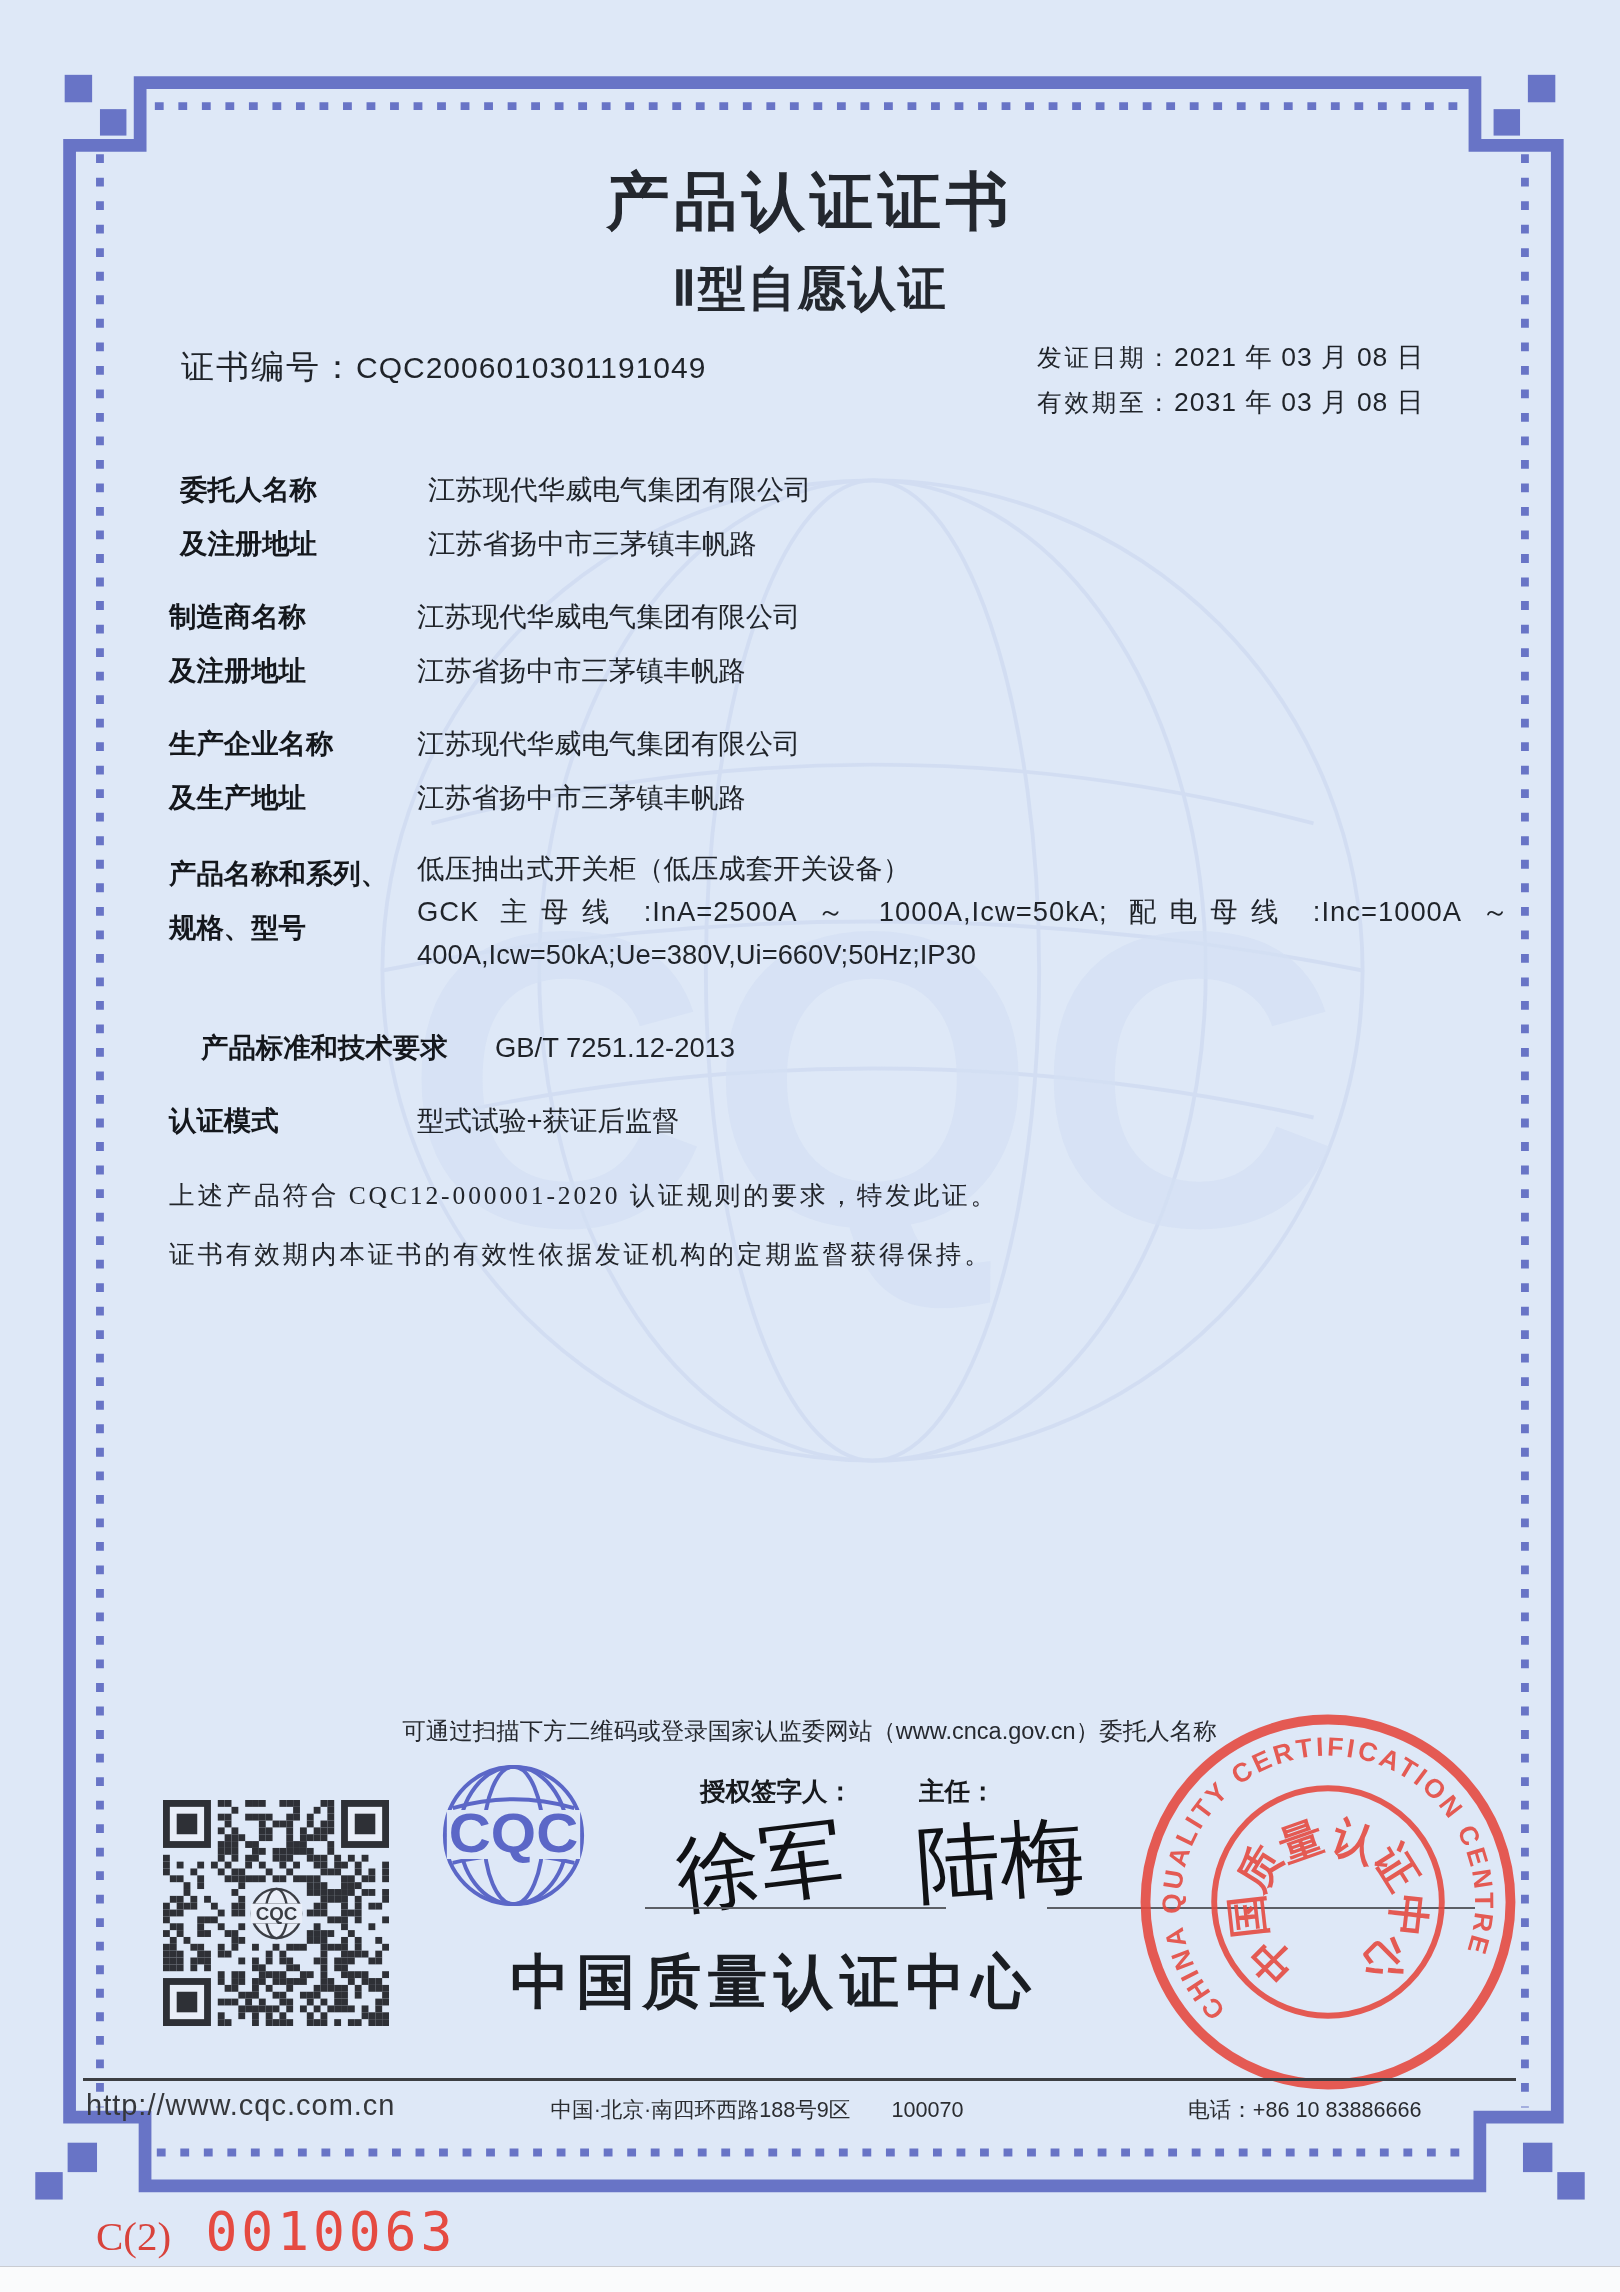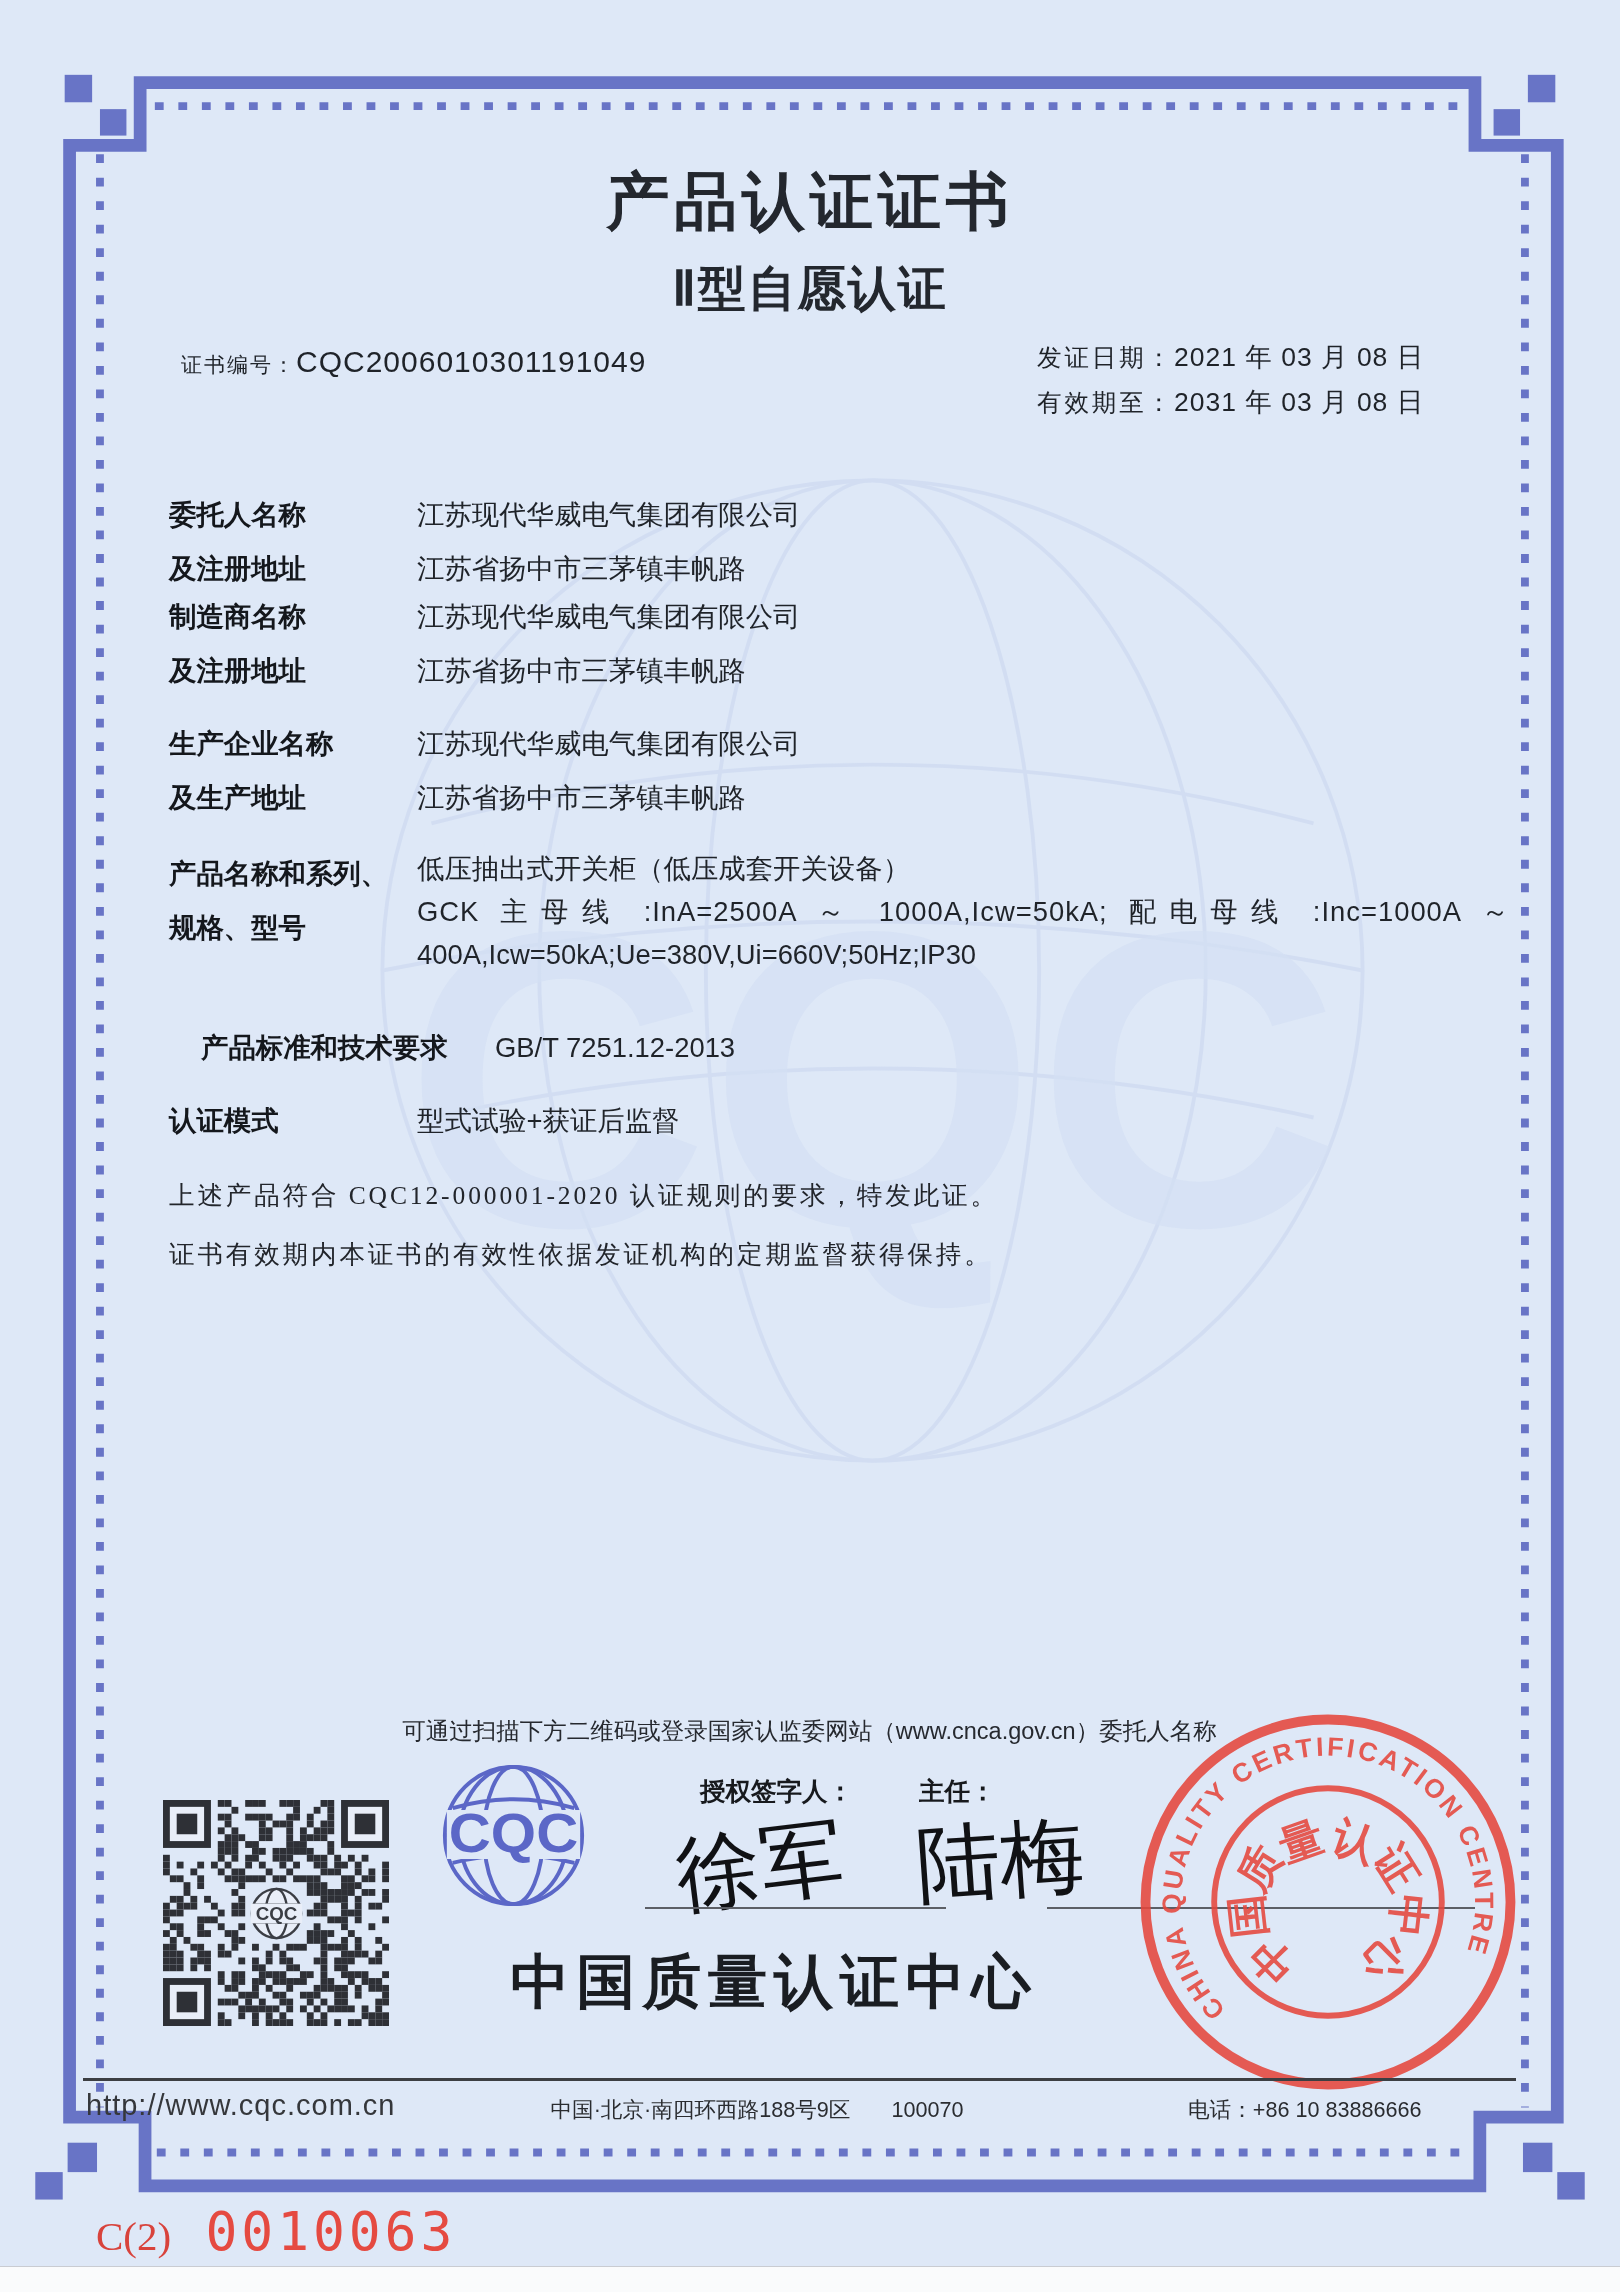--- a/index.html
+++ b/index.html
@@ -7,21 +7,21 @@
     position:relative;width:1620px;height:2293px;margin:0 auto;
     background:#dee8f7;overflow:hidden;
     font-family:"Liberation Sans",sans-serif;color:#1f2329;
   }
   .abs{position:absolute;}
   
   .title{left:0;top:159px;width:1620px;text-align:center;font-size:63px;font-weight:bold;letter-spacing:4.9px;color:#23272e;}
   .subtitle{left:0;top:257px;width:1620px;text-align:center;font-size:48px;font-weight:bold;letter-spacing:2px;color:#23272e;}
   .certline{left:181px;top:345px;font-size:27.4px;}
   .kai{font-family:"Liberation Serif",serif;}
-  .certline .lab{font-size:21px;letter-spacing:2px;}
+  .certline .lab{font-size:33px;letter-spacing:2px;}
   .certline .num{font-size:30px;letter-spacing:1px;}
   .dates{left:1037px;top:335px;font-size:26.5px;line-height:44px;}
   .dates .lab{font-size:24.5px;letter-spacing:2.9px;}
   .dates .val{letter-spacing:1px;}
   
   .field{left:169px;width:1392px;}
   .field .labcol{position:absolute;left:0;top:0;width:245px;font-weight:bold;font-size:27.4px;line-height:54px;color:#14171c;}
   .field .labcol div{white-space:nowrap;}
   .field .valcol{position:absolute;left:248px;top:0;font-size:27.4px;line-height:54px;}
   .field .valcol .vline{white-space:nowrap;}
@@ -91,21 +91,21 @@
 
   <div class="abs dates">
     <div>
       <span class="lab kai">发证日期：</span><span class="val">2021 年 03 月 08 日</span>
     </div>
     <div>
       <span class="lab kai">有效期至：</span><span class="val">2031 年 03 月 08 日</span>
     </div>
   </div>
 
-  <div class="abs field" style="top:488px;height:113px;">
+  <div class="abs field" style="top:463px;height:113px;margin-left:11px;">
     <div class="labcol">
       <div>委托人名称</div>
       <div>及注册地址</div>
     </div>
     <div class="valcol">
       <div class="vline">江苏现代华威电气集团有限公司</div>
       <div class="vline">江苏省扬中市三茅镇丰帆路</div>
     </div>
   </div>
 

